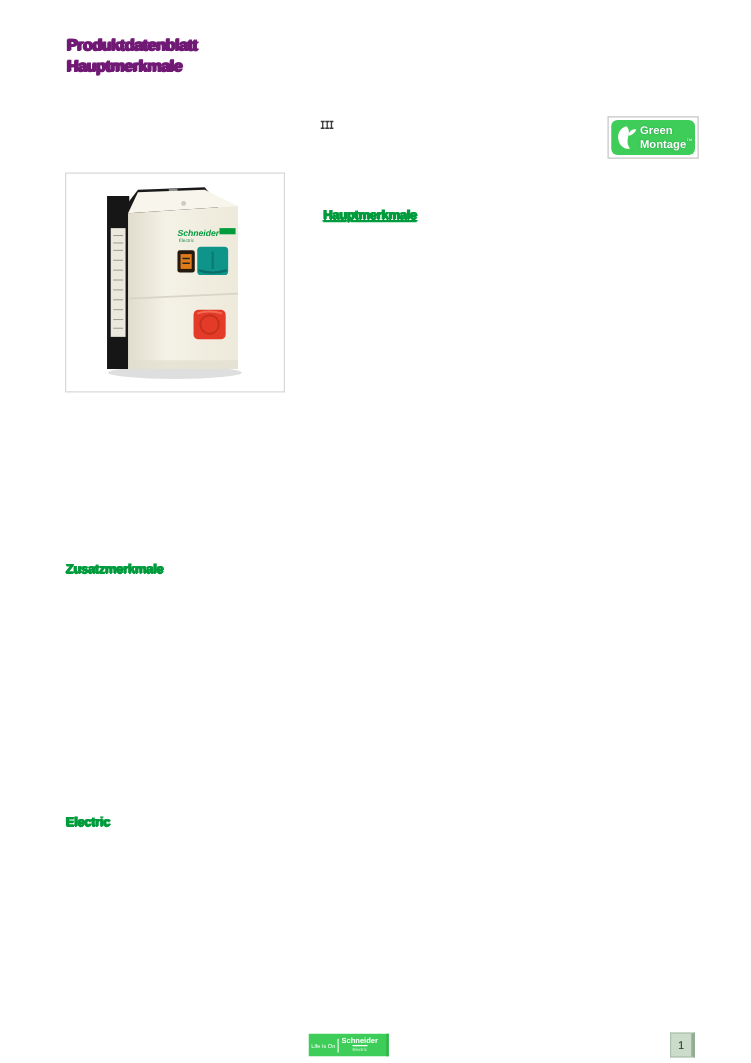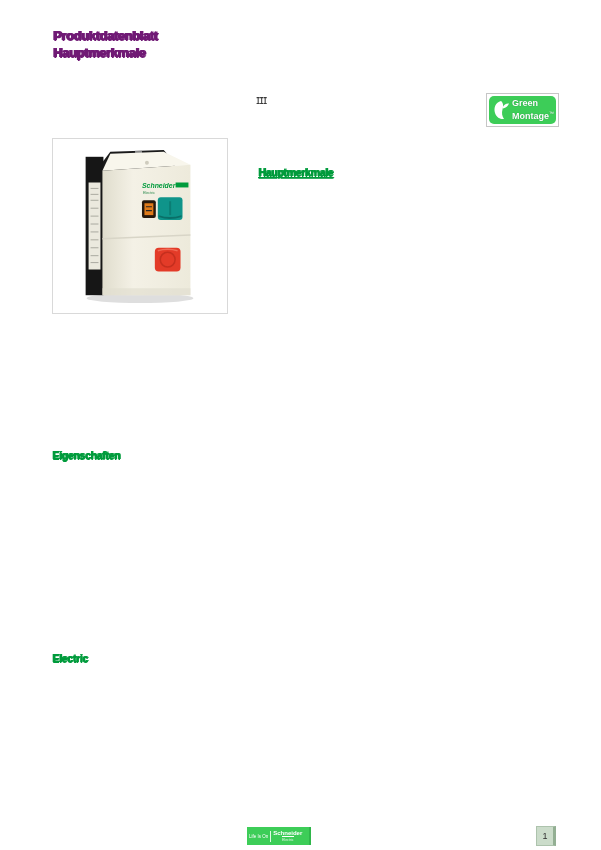--- a/index.html
+++ b/index.html
@@ -130,21 +130,21 @@
 
     <rect x="103" y="110" width="26" height="24" rx="4" fill="#e33b28"></rect>
     <circle cx="116" cy="122" r="7.5" fill="none" stroke="#c52f1e" stroke-width="1.5"></circle>
     <path d="M106 113 q10 -3 20 0" stroke="#f06a55" stroke-width="1.5" fill="none"></path>
 
     <path d="M50 151 L139 151 L139 158 L50 158 Z" fill="#e1ded0" opacity="0.7"></path>
   </svg>
 </div>
 
 <h2 class="sec-heading" id="heading-main">Hauptmerkmale</h2>
-<h2 class="sec-heading" id="heading-additional">Eigenschaften</h2>
+<h2 class="sec-heading" id="heading-additional">Zusatzmerkmale</h2>
 <h2 class="sec-heading" id="heading-mounting">Electric</h2>
 
 <div class="footer-logo">
   <span class="lifeison">Life Is On</span>
   <span class="footer-divider"></span>
   <span class="sch-block">
     <span class="sch-name">Schneider</span>
     <span class="sch-sub">Electric</span>
   </span>
 </div>

